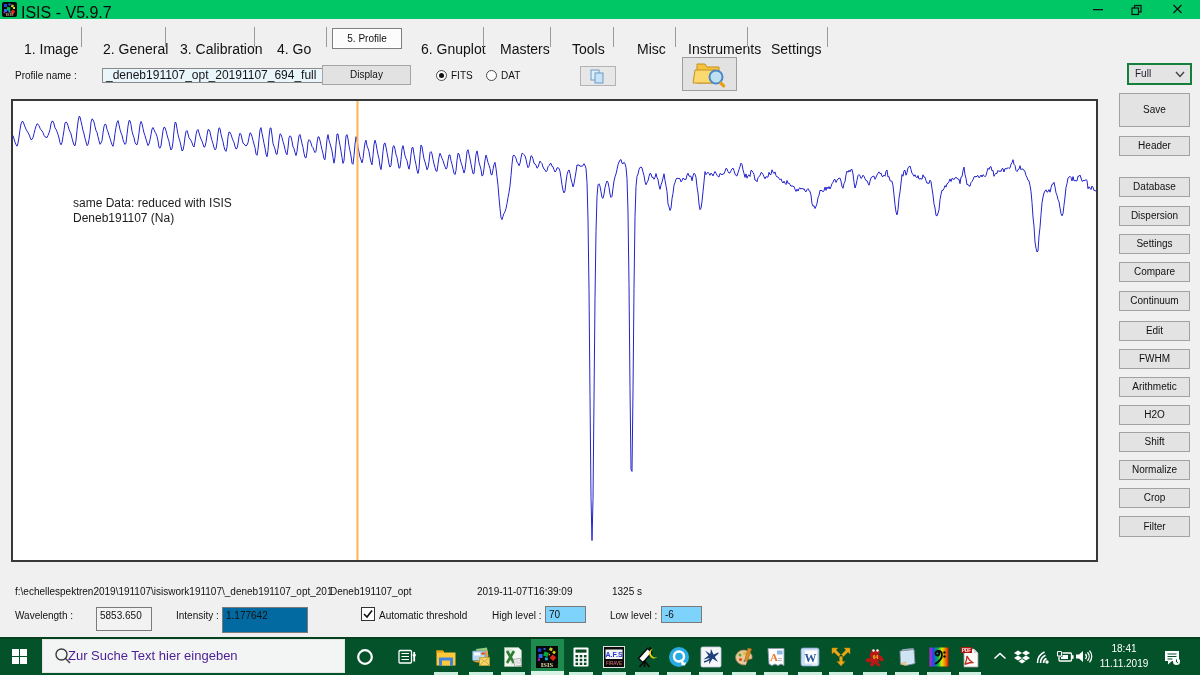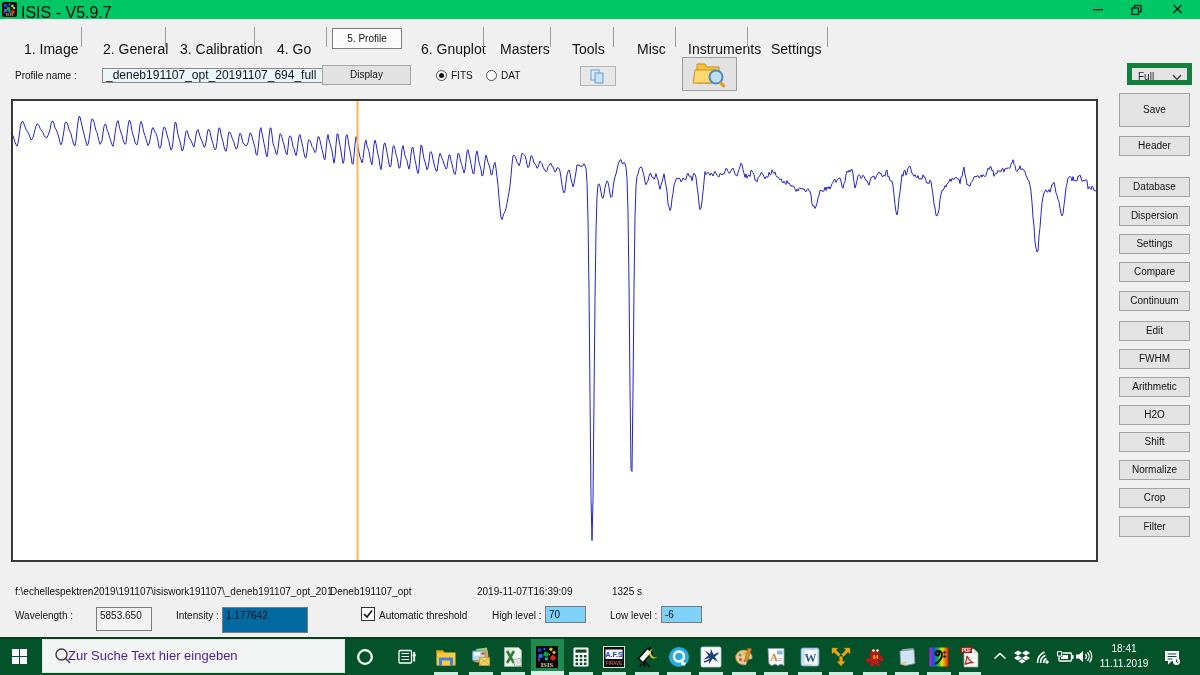--- a/index.html
+++ b/index.html
@@ -13,21 +13,21 @@
 #profbox{left:332px;top:28px;width:70px;height:21px;background:#fcfcfc;border:1px solid #7e7e7e;box-shadow:inset 0 0 0 1px #fff;font-size:10px;color:#111;text-align:center;line-height:19px;}
 
 .lbl{font-size:10px;color:#111;white-space:nowrap;}
 #pname{left:82px;top:68px;width:225px;height:15px;background:#e9f7fd;border:1px solid #8a8a8a;font-size:12px;color:#141414;line-height:13px;padding-left:3px;font-family:"Liberation Sans",sans-serif;margin-left:20px;}
 .btn{background:#e2e2e2;border:1px solid #a5a5a5;font-size:10px;color:#111;text-align:center;}
 #dispbtn{left:322px;top:65px;width:89px;height:20px;line-height:18px;}
 .radio{width:11px;height:11px;border:1px solid #4a4a4a;border-radius:50%;background:#fff;}
 .rdot{left:2px;top:2px;width:5px;height:5px;border-radius:50%;background:#111;}
 #copybtn{left:580px;top:66px;width:36px;height:20px;background:#e7e7e7;border:1px solid #b3b3b3;}
 #folderbtn{left:682px;top:57px;width:55px;height:34px;background:#e2e2e2;border:1px solid #9e9e9e;}
-#fulldd{left:1127px;top:63px;width:65px;height:22px;background:#e4e4e4;border:5px solid #15803d;font-size:10px;color:#1c1c30;line-height:17px;padding-left:6px;}
+#fulldd{left:1127px;top:63px;width:65px;height:22px;background:#e4e4e4;border:2px solid #15803d;font-size:10px;color:#1c1c30;line-height:17px;padding-left:6px;}
 
 #chart{left:11px;top:99px;width:1087px;height:463px;background:#fff;border:2px solid #383838;}
 #anno{left:60px;top:95px;font-size:12px;color:#1c1c1c;line-height:15px;}
 
 .rbtn{left:1119px;width:71px;height:20px;background:#e3e3e3;border:1px solid #a2a2a2;font-size:10px;color:#111;text-align:center;line-height:18px;}
 
 .st{font-size:10px;color:#111;white-space:nowrap;}
 .inp{background:#7dd3fc;border:1px solid #7a7a7a;font-size:10px;color:#111;padding-left:3px;}
 
 #taskbar{left:0;top:637px;width:1200px;height:38px;background:#03522a;border-top:2px solid #07401f;}
@@ -101,20 +101,21 @@
 </svg></div>
 <div class="abs" id="fulldd">Full<svg class="abs" style="right:5px;top:6px" width="10" height="7">
       <path d="M1 1 L5 5.4 L9 1" fill="none" stroke="#444" stroke-width="1.4"></path>
     </svg></div>
 
 <div class="abs" id="chart">
 <svg width="1083" height="459" style="position:absolute;left:0;top:0">
  <polyline points="0,34.6 1,37.9 2,41.2 3,43.6 4,45.2 5,42.2 6,36.0 7,28.8 8,23.0 9,20.5 10,20.5 11,23.1 12,25.8 13,28.2 14,30.0 15,31.6 16,33.5 17,36.1 18,38.7 19,38.4 20,36.6 21,32.7 22,28.6 23,25.2 24,22.9 25,23.2 26,24.7 27,27.2 28,28.8 29,30.0 30,31.7 31,34.3 32,35.8 33,36.2 34,36.6 35,34.4 36,31.9 37,28.6 38,22.8 39,20.2 40,20.3 41,22.9 42,26.9 43,28.4 44,30.5 45,33.5 46,37.0 47,41.7 48,43.8 49,41.6 50,35.5 51,29.4 52,21.9 53,20.9 54,21.8 55,24.7 56,28.3 57,30.7 58,32.8 59,37.2 60,41.0 61,44.0 62,44.8 63,39.5 64,29.3 65,20.9 66,15.5 67,15.8 68,20.3 69,24.7 70,29.5 71,32.8 72,37.4 73,40.9 74,44.6 75,43.7 76,38.7 77,31.9 78,21.3 79,17.9 80,18.6 81,21.1 82,25.5 83,29.5 84,31.3 85,35.8 86,39.8 87,43.3 88,42.0 89,39.6 90,31.9 91,25.4 92,23.1 93,23.6 94,28.5 95,30.8 96,34.3 97,37.3 98,40.7 99,43.7 100,45.3 101,40.4 102,32.5 103,26.2 104,21.6 105,19.6 106,23.7 107,28.5 108,31.9 109,34.2 110,38.6 111,41.7 112,43.4 113,42.1 114,33.6 115,25.1 116,19.6 117,19.7 118,23.7 119,30.2 120,33.9 121,36.6 122,41.5 123,43.3 124,43.8 125,39.4 126,32.2 127,23.7 128,20.5 129,22.6 130,27.5 131,31.9 132,34.7 133,38.2 134,41.5 135,44.6 136,42.9 137,38.8 138,33.7 139,28.0 140,26.5 141,28.7 142,31.0 143,32.6 144,35.6 145,39.9 146,46.4 147,47.2 148,44.9 149,37.1 150,29.5 151,26.2 152,26.6 153,29.7 154,33.7 155,37.4 156,40.5 157,45.7 158,49.0 159,47.4 160,40.9 161,29.8 162,21.3 163,21.6 164,27.7 165,33.4 166,37.4 167,40.5 168,45.0 169,49.9 170,49.2 171,44.2 172,36.0 173,30.5 174,29.5 175,32.9 176,36.7 177,38.0 178,39.6 179,41.8 180,44.8 181,46.0 182,40.8 183,33.8 184,29.6 185,28.5 186,31.8 187,35.3 188,38.0 189,40.1 190,43.1 191,46.1 192,45.7 193,41.3 194,34.3 195,28.7 196,28.7 197,30.9 198,35.9 199,39.6 200,42.7 201,46.7 202,48.9 203,47.8 204,41.5 205,32.3 206,26.8 207,27.5 208,33.2 209,37.1 210,40.7 211,45.7 212,49.1 213,50.4 214,46.3 215,35.8 216,31.0 217,31.3 218,33.4 219,36.7 220,39.4 221,41.4 222,45.5 223,48.0 224,47.4 225,42.9 226,35.7 227,32.2 228,33.5 229,38.0 230,42.1 231,42.8 232,44.3 233,44.9 234,44.0 235,41.7 236,36.3 237,31.8 238,32.5 239,35.6 240,39.3 241,43.1 242,46.6 243,53.1 244,54.3 245,48.3 246,38.3 247,28.9 248,26.6 249,32.2 250,37.1 251,42.3 252,47.0 253,53.1 254,55.8 255,49.7 256,36.1 257,27.3 258,26.9 259,34.1 260,42.4 261,45.3 262,47.9 263,52.8 264,53.4 265,47.7 266,39.1 267,32.8 268,33.5 269,36.6 270,40.6 271,43.8 272,48.3 273,52.0 274,53.8 275,47.0 276,36.7 277,34.8 278,35.8 279,40.2 280,45.9 281,47.6 282,51.5 283,54.6 284,50.4 285,41.9 286,34.8 287,33.5 288,38.0 289,42.6 290,46.5 291,52.3 292,56.4 293,56.9 294,51.0 295,41.0 296,38.6 297,39.6 298,42.1 299,45.5 300,46.7 301,49.5 302,51.6 303,50.2 304,42.1 305,35.9 306,35.9 307,39.5 308,44.2 309,48.6 310,52.6 311,57.9 312,58.7 313,49.3 314,38.3 315,33.6 316,39.3 317,42.4 318,46.0 319,49.9 320,56.6 321,62.2 322,56.3 323,43.8 324,33.0 325,33.0 326,39.3 327,44.4 328,50.1 329,56.6 330,62.4 331,59.7 332,47.5 333,34.9 334,33.6 335,37.9 336,44.8 337,49.7 338,55.0 339,62.3 340,63.3 341,54.7 342,43.2 343,35.7 344,39.0 345,46.2 346,51.1 347,56.1 348,58.8 349,61.9 350,57.6 351,49.0 352,41.8 353,39.2 354,44.9 355,47.3 356,50.7 357,56.7 358,61.2 359,63.8 360,54.6 361,43.7 362,39.2 363,42.6 364,48.5 365,53.7 366,57.8 367,65.3 368,68.6 369,61.3 370,50.3 371,42.8 372,41.9 373,46.2 374,51.5 375,57.1 376,63.0 377,66.1 378,64.5 379,54.2 380,45.5 381,44.7 382,48.1 383,53.6 384,56.4 385,61.8 386,67.2 387,66.6 388,58.2 389,47.9 390,44.6 391,49.4 392,54.8 393,57.5 394,59.7 395,64.9 396,68.2 397,63.0 398,53.6 399,46.6 400,46.5 401,53.5 402,59.1 403,63.6 404,69.4 405,72.5 406,67.7 407,53.5 408,44.0 409,45.8 410,52.0 411,57.9 412,60.9 413,64.5 414,68.8 415,66.7 416,60.7 417,51.6 418,50.6 419,52.9 420,58.3 421,62.9 422,66.6 423,69.9 424,70.4 425,63.2 426,56.2 427,52.3 428,54.6 429,57.4 430,59.7 431,62.9 432,65.7 433,68.1 434,66.5 435,59.4 436,54.0 437,54.0 438,59.7 439,63.2 440,67.7 441,72.3 442,73.6 443,69.6 444,59.2 445,52.2 446,52.9 447,57.4 448,61.6 449,64.4 450,68.3 451,72.0 452,68.8 453,60.1 454,50.5 455,48.7 456,53.3 457,57.6 458,63.2 459,68.0 460,72.6 461,72.6 462,63.0 463,53.4 464,49.9 465,55.0 466,61.3 467,64.9 468,68.6 469,75.1 470,74.1 471,67.6 472,59.1 473,54.1 474,57.1 475,61.6 476,64.2 477,67.4 478,73.5 479,73.9 480,68.7 481,63.6 482,61.4 483,67.5 484,75.8 485,84.6 486,96.7 487,107.3 488,116.5 489,118.6 490,115.3 491,112.4 492,110.7 493,107.4 494,102.5 495,96.6 496,91.3 497,84.9 498,74.7 499,63.1 500,54.7 501,54.1 502,55.2 503,57.3 504,61.3 505,62.2 506,64.7 507,62.3 508,56.8 509,52.3 510,52.6 511,53.7 512,54.9 513,58.2 514,63.3 515,66.7 516,65.3 517,60.1 518,54.8 519,55.3 520,57.9 521,62.3 522,62.9 523,64.2 524,67.2 525,66.3 526,63.1 527,60.1 528,61.6 529,62.6 530,65.9 531,68.0 532,68.8 533,70.8 534,69.7 535,65.7 536,64.7 537,62.8 538,62.4 539,65.4 540,65.7 541,68.8 542,71.0 543,69.9 544,66.9 545,66.8 546,67.4 547,70.3 548,76.6 549,83.8 550,89.3 551,91.9 552,89.9 553,81.0 554,73.8 555,70.4 556,68.9 557,72.3 558,78.2 559,81.6 560,85.9 561,82.7 562,76.8 563,70.9 564,63.9 565,64.4 566,63.8 567,65.4 568,65.0 569,65.2 570,64.7 571,62.7 572,64.6 573,67.4 574,81.4 575,118.0 576,188.9 577,294.8 578,396.3 579,439.5 580,398.4 581,298.0 582,197.5 583,130.4 584,95.3 585,83.8 586,82.8 587,85.2 588,90.8 589,96.6 590,97.3 591,93.1 592,86.6 593,82.6 594,80.0 595,81.5 596,86.3 597,93.0 598,96.5 599,95.3 600,87.3 601,80.1 602,75.8 603,72.9 604,68.4 605,63.8 606,61.0 607,59.1 608,58.6 609,62.3 610,62.9 611,61.2 612,62.7 613,66.4 614,77.4 615,111.1 616,183.7 617,286.7 618,368.3 619,370.4 620,289.8 621,187.5 622,115.7 623,85.5 624,75.4 625,73.0 626,68.5 627,66.4 628,66.1 629,66.9 630,71.1 631,74.4 632,80.8 633,83.8 634,81.5 635,79.8 636,75.3 637,72.3 638,72.9 639,76.4 640,76.2 641,78.3 642,76.4 643,72.6 644,76.6 645,78.5 646,84.5 647,88.3 648,83.9 649,81.1 650,77.1 651,72.8 652,79.4 653,84.8 654,90.6 655,102.8 656,105.9 657,109.5 658,107.1 659,97.7 660,92.4 661,84.2 662,81.6 663,78.1 664,77.2 665,77.5 666,77.5 667,77.7 668,80.9 669,79.5 670,77.0 671,78.2 672,78.4 673,78.4 674,74.1 675,72.2 676,75.1 677,75.2 678,75.2 679,79.8 680,74.9 681,72.2 682,73.2 683,76.4 684,85.8 685,92.0 686,103.0 687,108.7 688,107.1 689,100.4 690,90.7 691,80.9 692,70.6 693,73.6 694,72.2 695,71.2 696,72.6 697,74.3 698,72.1 699,73.0 700,75.0 701,72.6 702,70.5 703,72.2 704,74.2 705,75.5 706,76.0 707,72.4 708,73.1 709,73.8 710,73.0 711,72.8 712,70.2 713,67.3 714,67.9 715,70.5 716,72.1 717,71.9 718,69.8 719,67.8 720,67.1 721,69.5 722,73.0 723,74.6 724,74.9 725,71.8 726,68.6 727,65.5 728,62.1 729,63.5 730,68.8 731,72.4 732,76.4 733,72.9 734,77.2 735,74.7 736,73.8 737,75.5 738,69.3 739,69.8 740,71.4 741,73.5 742,79.0 743,79.3 744,80.8 745,76.7 746,75.4 747,74.7 748,71.5 749,71.9 750,73.5 751,75.8 752,77.8 753,75.6 754,76.2 755,76.0 756,71.3 757,73.6 758,73.6 759,68.8 760,71.1 761,72.5 762,70.9 763,74.5 764,76.0 765,76.0 766,77.3 767,78.9 768,77.8 769,80.6 770,82.0 771,80.1 772,82.2 773,83.5 774,79.5 775,82.3 776,82.0 777,83.6 778,85.3 779,84.6 780,85.4 781,85.5 782,88.3 783,90.4 784,88.1 785,90.1 786,87.5 787,86.8 788,88.2 789,87.1 790,88.3 791,87.6 792,90.0 793,90.8 794,88.6 795,87.6 796,89.8 797,90.3 798,94.2 799,102.7 800,105.2 801,104.7 802,107.5 803,105.4 804,102.5 805,96.5 806,94.3 807,89.3 808,89.7 809,89.3 810,90.9 811,89.7 812,86.1 813,89.4 814,86.0 815,87.7 816,85.6 817,88.0 818,85.7 819,82.4 820,81.5 821,78.7 822,78.4 823,81.4 824,79.3 825,77.9 826,77.3 827,77.1 828,80.1 829,85.5 830,87.3 831,82.5 832,80.6 833,73.8 834,70.1 835,71.3 836,69.2 837,70.9 838,68.5 839,68.4 840,72.9 841,81.5 842,87.0 843,84.0 844,79.3 845,74.6 846,73.5 847,74.9 848,77.4 849,76.5 850,74.2 851,75.3 852,77.8 853,79.6 854,79.7 855,82.2 856,84.2 857,80.1 858,76.8 859,76.0 860,75.3 861,75.2 862,78.3 863,76.3 864,74.0 865,72.2 866,70.9 867,72.7 868,72.1 869,75.4 870,75.6 871,74.0 872,75.2 873,70.3 874,69.0 875,76.1 876,75.5 877,79.7 878,80.0 879,80.3 880,84.5 881,93.9 882,103.8 883,110.9 884,113.9 885,108.8 886,97.3 887,90.9 888,82.1 889,73.5 890,75.2 891,69.7 892,69.3 893,74.2 894,71.6 895,66.7 896,65.8 897,65.0 898,68.6 899,72.4 900,73.2 901,75.3 902,73.8 903,75.9 904,76.9 905,74.6 906,78.1 907,77.8 908,77.6 909,78.3 910,73.8 911,76.1 912,76.3 913,79.7 914,82.3 915,81.8 916,82.5 917,79.1 918,80.7 919,87.6 920,94.1 921,102.8 922,107.0 923,114.4 924,114.9 925,112.1 926,108.8 927,98.6 928,93.3 929,89.2 930,89.4 931,87.5 932,84.6 933,86.1 934,82.8 935,82.2 936,80.6 937,77.9 938,80.5 939,77.4 940,77.8 941,78.7 942,76.9 943,76.4 944,77.0 945,78.3 946,78.2 947,82.7 948,76.1 949,75.7 950,69.8 951,66.1 952,73.6 953,77.4 954,83.7 955,83.4 956,85.0 957,85.2 958,81.6 959,80.5 960,78.6 961,76.0 962,75.2 963,76.1 964,74.9 965,74.6 966,76.8 967,75.9 968,74.0 969,76.0 970,73.7 971,74.5 972,75.8 973,74.4 974,70.7 975,67.2 976,68.4 977,66.0 978,65.6 979,69.9 980,69.3 981,75.3 982,73.3 983,72.1 984,72.5 985,69.4 986,70.6 987,69.7 988,70.6 989,67.7 990,67.6 991,71.0 992,67.6 993,67.7 994,67.9 995,66.5 996,67.5 997,66.9 998,63.3 999,61.6 1000,58.7 1001,63.4 1002,64.5 1003,69.5 1004,70.6 1005,68.6 1006,68.1 1007,64.7 1008,68.8 1009,67.7 1010,68.5 1011,69.0 1012,70.9 1013,74.5 1014,76.4 1015,79.2 1016,79.9 1017,84.5 1018,90.5 1019,101.4 1020,116.0 1021,125.1 1022,141.0 1023,147.2 1024,151.0 1025,150.0 1026,135.1 1027,126.4 1028,113.5 1029,101.8 1030,96.1 1031,92.0 1032,90.0 1033,88.8 1034,91.1 1035,90.7 1036,88.6 1037,91.2 1038,86.8 1039,83.4 1040,83.1 1041,81.3 1042,86.1 1043,91.8 1044,94.3 1045,98.5 1046,100.7 1047,107.1 1048,112.5 1049,114.8 1050,112.6 1051,104.2 1052,96.0 1053,86.4 1054,82.5 1055,77.0 1056,76.2 1057,75.3 1058,76.5 1059,79.9 1060,75.6 1061,79.8 1062,79.6 1063,79.7 1064,79.9 1065,75.2 1066,75.3 1067,74.0 1068,77.0 1069,80.3 1070,79.9 1071,79.3 1072,79.8 1073,78.4 1074,79.7 1075,87.8 1076,85.8 1077,87.0 1078,88.5 1079,85.1 1080,86.4 1081,89.5 1082,89.4 1083,90.3" fill="none" stroke="#2323cd" stroke-width="1"></polyline>
  <line x1="344.5" y1="0" x2="344.5" y2="459" stroke="#ffb552" stroke-width="2"></line>
 </svg>
+<div class="abs" id="anno">same Data: reduced with ISIS<br>Deneb191107 (Na)</div>
 </div>
 <div class="abs rbtn" style="top:93px;height:34px;line-height:32px">Save</div>
 <div class="abs rbtn" style="top:136px;height:20px;line-height:18px">Header</div>
 <div class="abs rbtn" style="top:177px;height:20px;line-height:18px">Database</div>
 <div class="abs rbtn" style="top:206px;height:20px;line-height:18px">Dispersion</div>
 <div class="abs rbtn" style="top:234px;height:20px;line-height:18px">Settings</div>
 <div class="abs rbtn" style="top:262px;height:20px;line-height:18px">Compare</div>
 <div class="abs rbtn" style="top:291px;height:20px;line-height:18px">Continuum</div>
 <div class="abs rbtn" style="top:321px;height:20px;line-height:18px">Edit</div>
 <div class="abs rbtn" style="top:349px;height:20px;line-height:18px">FWHM</div>

